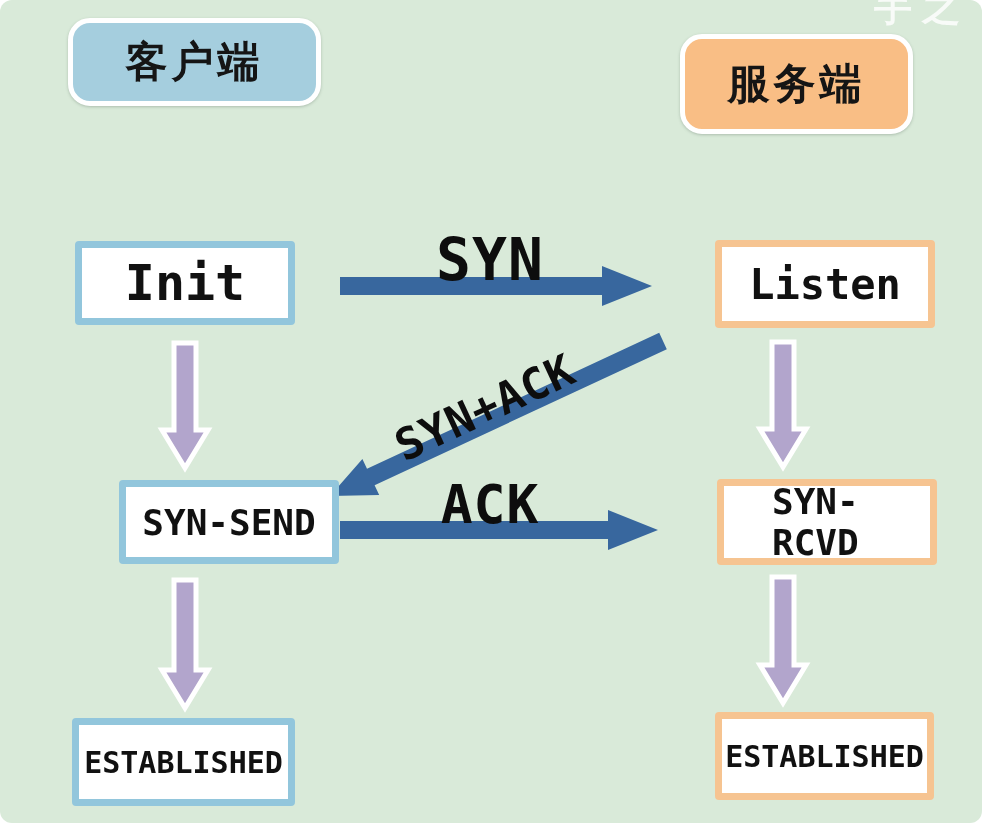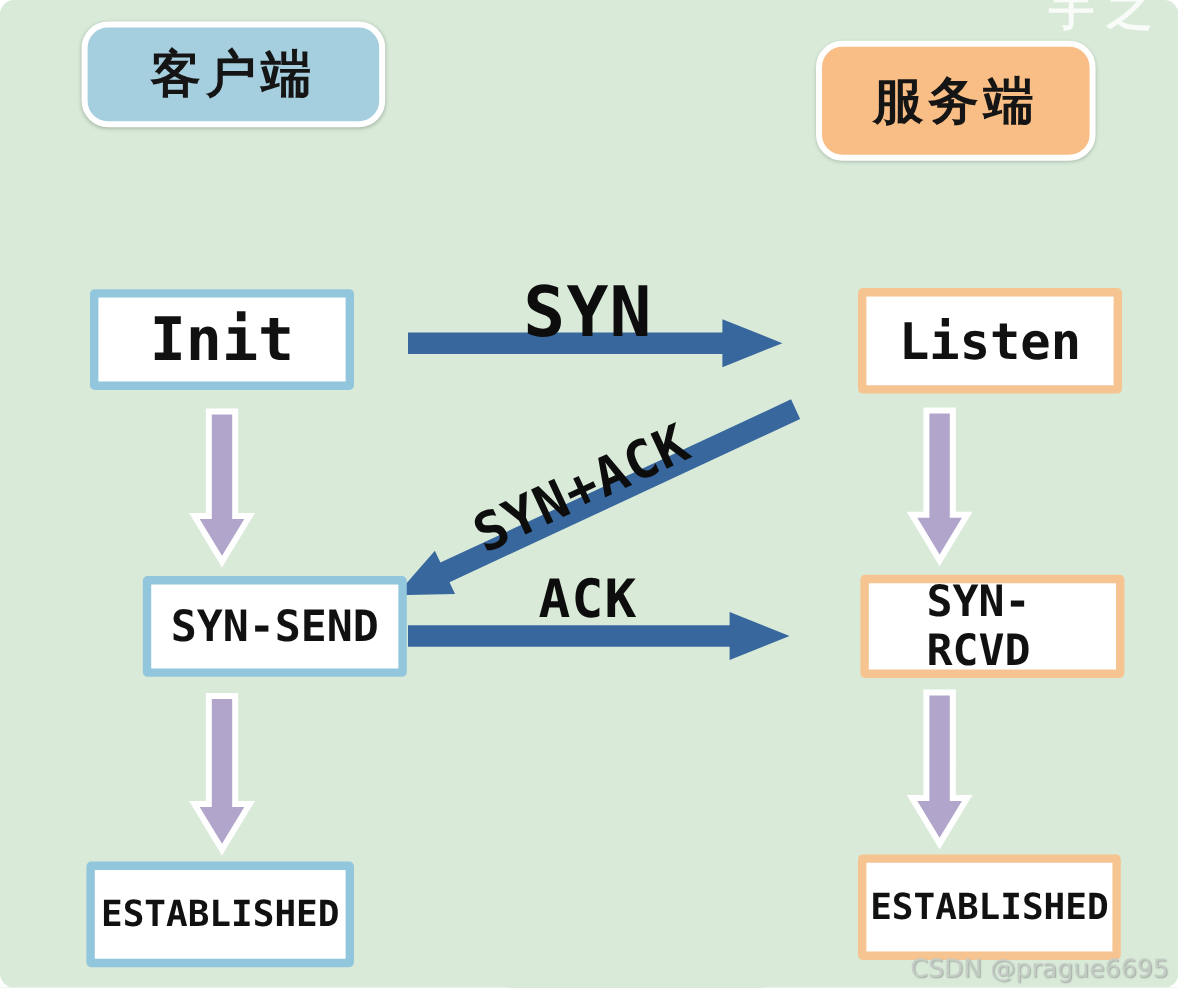--- a/index.html
+++ b/index.html
@@ -64,21 +64,21 @@
   
   .msg-label {
     position: absolute;
     font-family: "DejaVu Sans Mono", "Liberation Mono", monospace;
     font-weight: bold;
     color: #0d0d0d;
     text-align: center;
     letter-spacing: 1px;
   }
   .label-syn    { left: 340px; top: 226px; width: 300px; font-size: 58px; }
-  .label-ack    { left: 340px; top: 474px; width: 300px; font-size: 44px; }
+  .label-ack    { left: 340px; top: 474px; width: 300px; font-size: 53px; }
   .label-synack {
     left: 325px; top: 382px; width: 320px; font-size: 44px;
     transform: rotate(-25deg);
   }
 
   
   .watermark-bottom {
     position: absolute;
     right: 8px;
     bottom: 4px;
@@ -127,15 +127,14 @@
   <div class="state-box client-border box-est-l">ESTABLISHED</div>
 
   <div class="state-box server-border box-listen">Listen</div>
   <div class="state-box server-border box-synrcvd">SYN-RCVD</div>
   <div class="state-box server-border box-est-r">ESTABLISHED</div>
 
   <div class="msg-label label-syn">SYN</div>
   <div class="msg-label label-synack">SYN+ACK</div>
   <div class="msg-label label-ack">ACK</div>
 
-  <div class="watermark-bottom">CSDN @prague6695</div>
 
 </div>
 
 </body></html>

